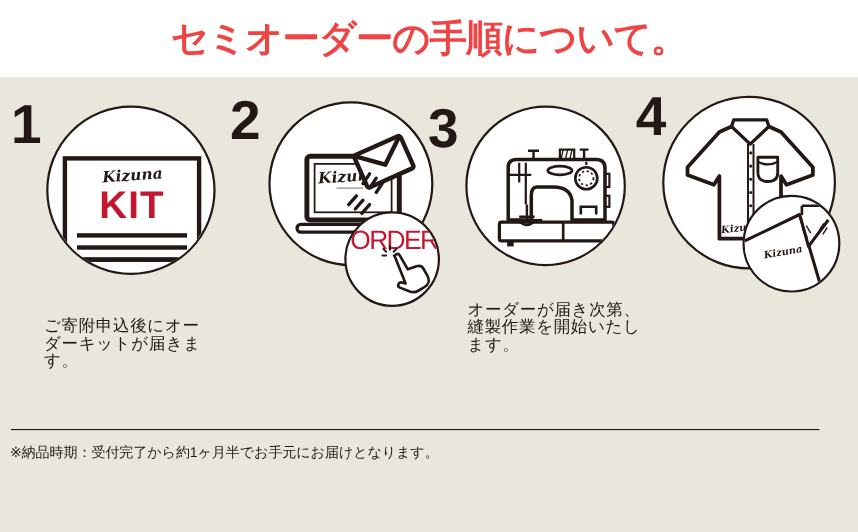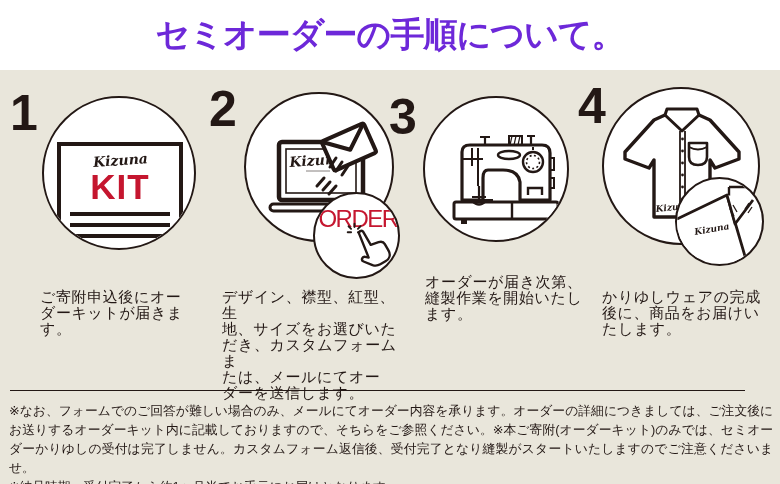--- a/index.html
+++ b/index.html
@@ -3,21 +3,21 @@
 <meta charset="utf-8">
 <style>
   html,body{margin:0;padding:0;background:#fff;}
   .poster{
     position:relative;width:780px;height:484px;overflow:hidden;
     background:#e9e6db;color:#231815;
     font-family:"Liberation Sans","DejaVu Sans",sans-serif;
   }
   .header{position:absolute;left:0;top:0;width:780px;height:70px;background:#ffffff;
     display:flex;align-items:center;justify-content:center;}
-  .title{font-size:34px;font-weight:800;letter-spacing:-1px;color:#6d28d9;}
+  .title{font-size:34px;font-weight:800;letter-spacing:-1px;color:#ef4444;}
 
   .step-number{position:absolute;font-size:50px;line-height:1;font-weight:800;color:#231815;}
   .n1{left:10px;top:88px;} .n2{left:209px;top:84px;} .n3{left:389px;top:92px;} .n4{left:578px;top:81px;}
 
   .circle{position:absolute;background:#fff;border:2px solid #231815;border-radius:50%;overflow:hidden;}
   .c1{left:42px;top:96px;width:150px;height:150px;}
   .c2{left:244px;top:92px;width:146px;height:146px;}
   .c3{left:423px;top:96px;width:142px;height:142px;}
   .c4{left:602px;top:87px;width:154px;height:154px;}
   .subcircle{position:absolute;background:#fff;border:2px solid #231815;border-radius:50%;overflow:hidden;z-index:3;}
@@ -189,32 +189,23 @@
           <path d="M56 26 l4 7"></path>
         <path d="M68 30 l4 -6"></path>
           <path d="M71 34 l4 -6"></path>
       </g>
       <text x="18" y="56" font-size="9" font-style="italic" font-weight="bold" font-family="DejaVu Serif, serif" fill="#231815" transform="rotate(-10 18 56)">Kizuna</text>
     </svg>
   </div>
 
   <div class="step-text t1">ご寄附申込後にオー
 ダーキットが届きます。</div>
-  <div class="step-text t2">デザイン、襟型、紅型、生
-地、サイズをお選びいた
-だき、カスタムフォームま
-たは、メールにてオー
-ダーを送信します。</div>
   <div class="step-text t3">オーダーが届き次第、
 縫製作業を開始いたし
 ます。</div>
-  <div class="step-text t4">かりゆしウェアの完成
-後に、商品をお届けい
-たします。</div>
 
   <div class="divider"></div>
 
   <div class="footnotes">
-    <p>※なお、フォームでのご回答が難しい場合のみ、メールにてオーダー内容を承ります。オーダーの詳細につきましては、ご注文後にお送りするオーダーキット内に記載しておりますので、そちらをご参照ください。※本ご寄附(オーダーキット)のみでは、セミオーダーかりゆしの受付は完了しません。カスタムフォーム返信後、受付完了となり縫製がスタートいたしますのでご注意くださいませ。</p>
     <p>※納品時期：受付完了から約1ヶ月半でお手元にお届けとなります。</p>
   </div>
 
 </div>
 
 </body></html>

